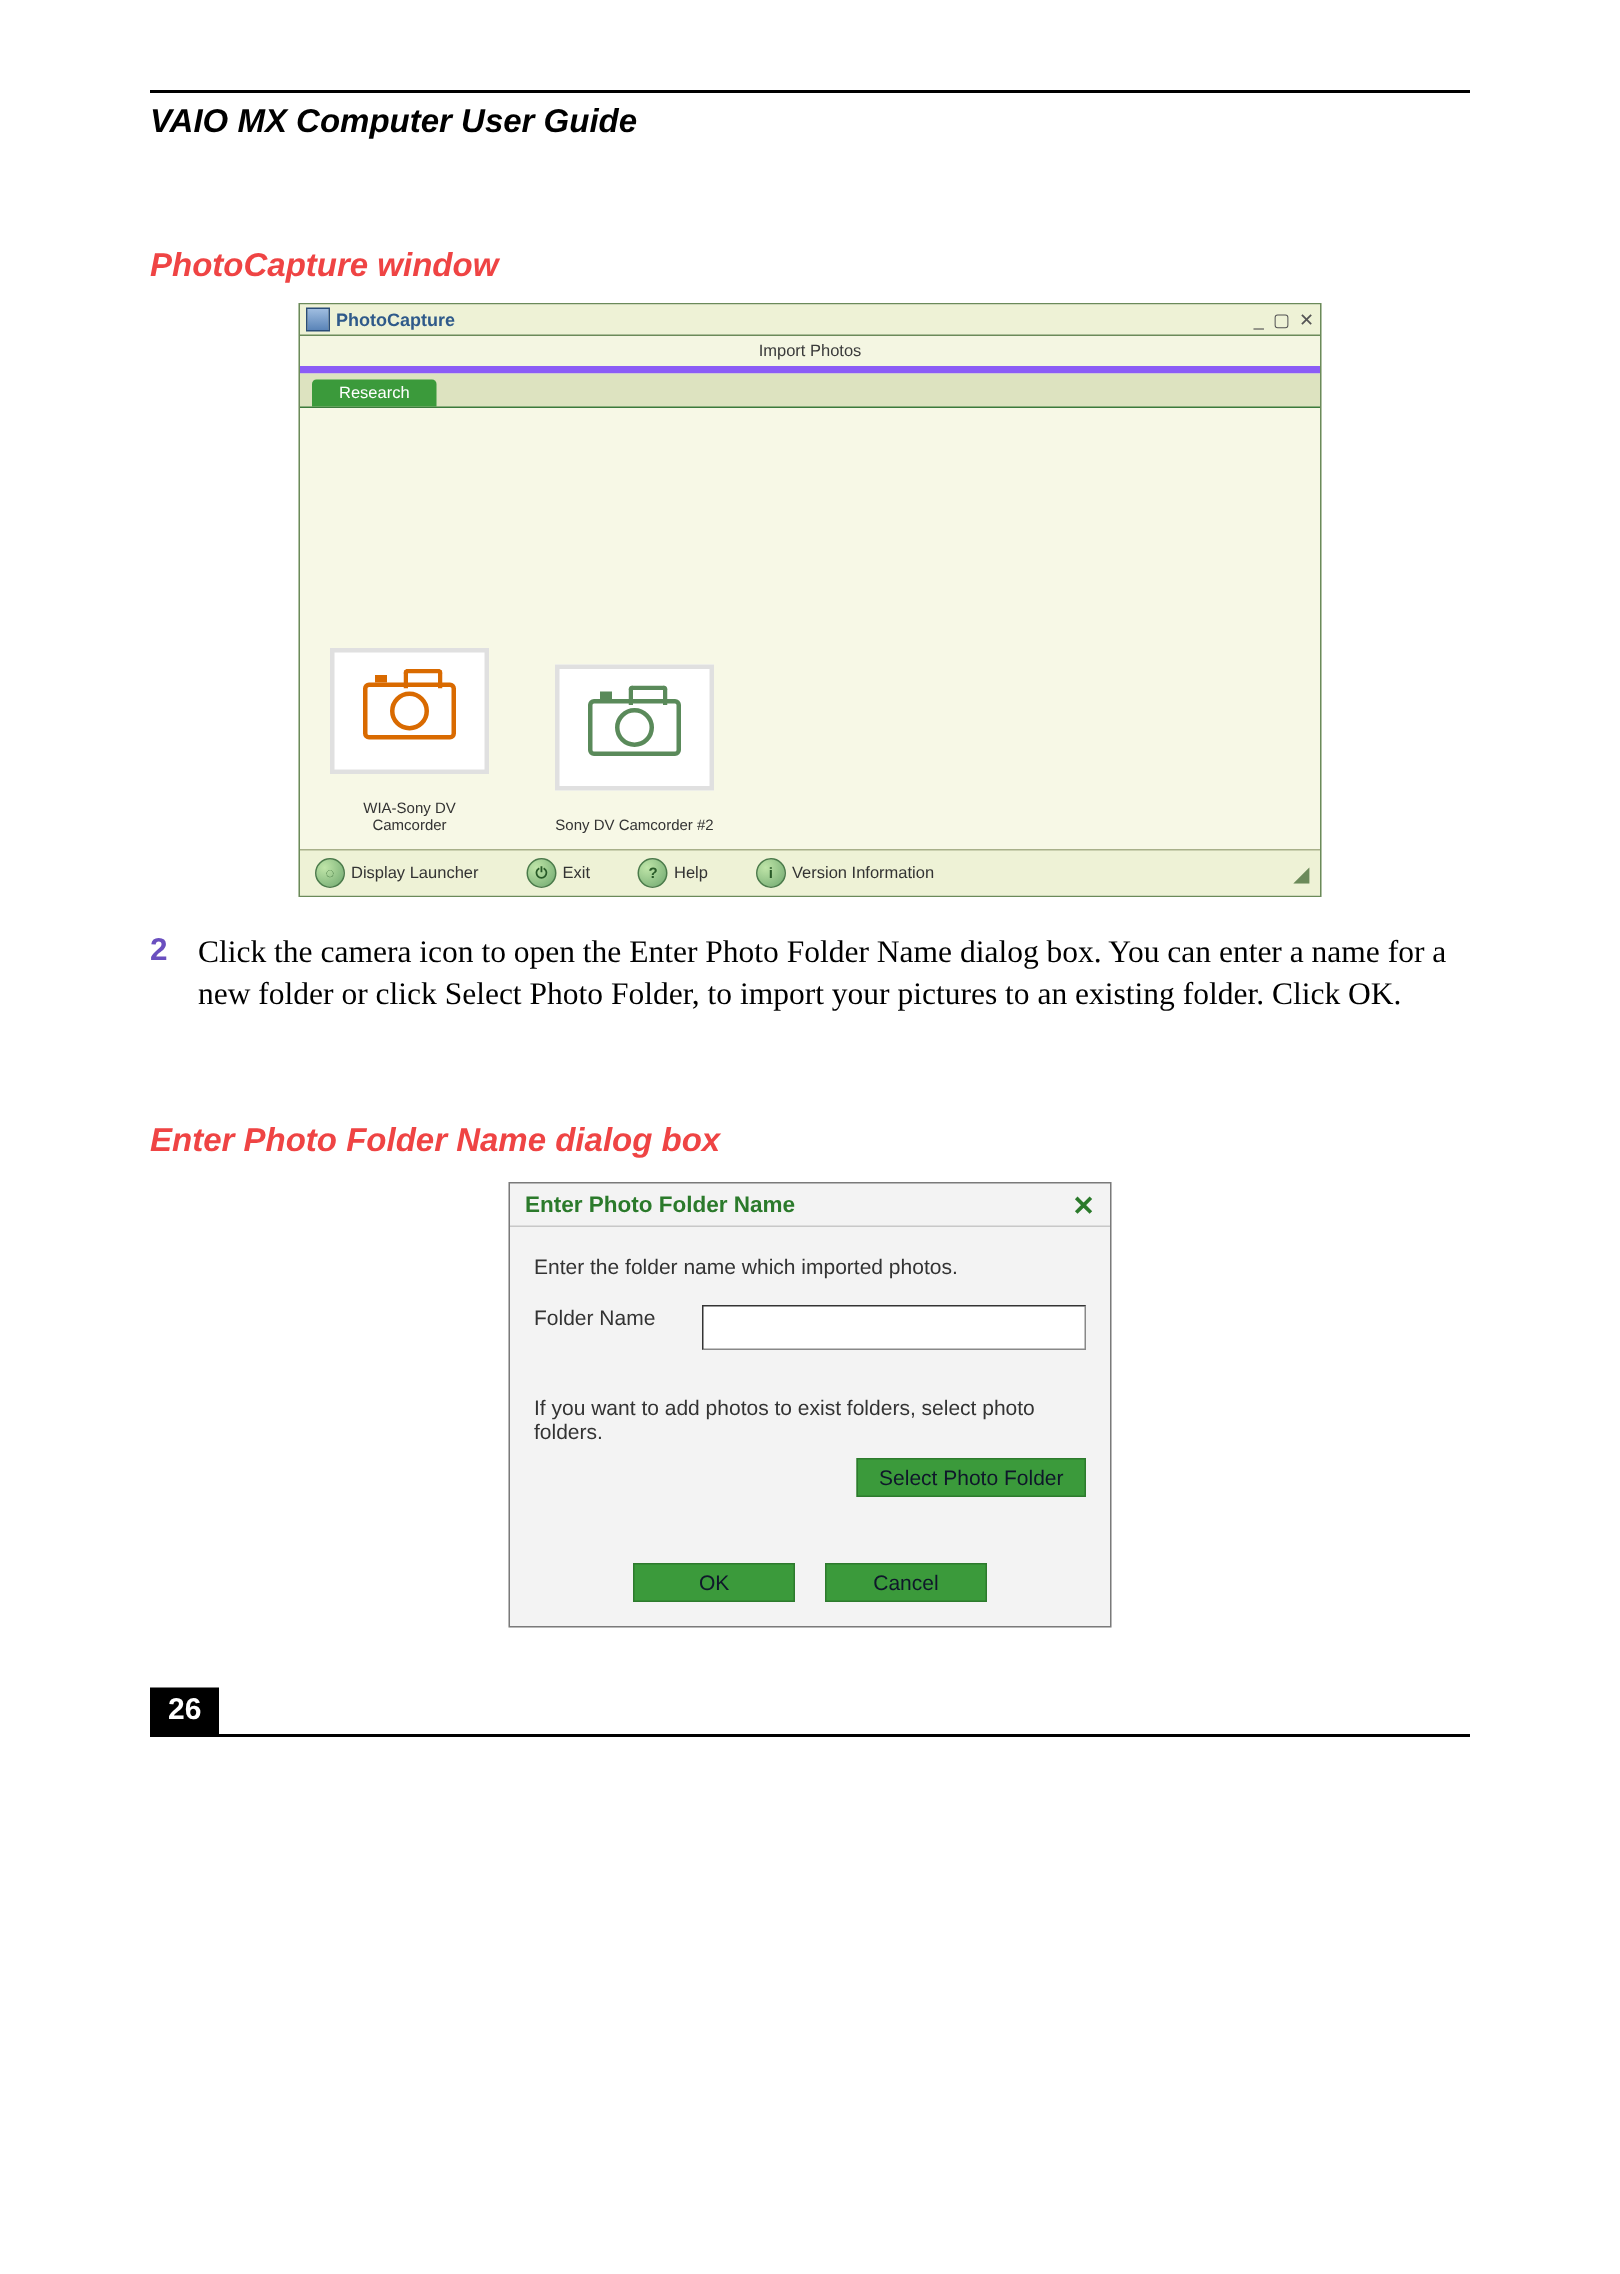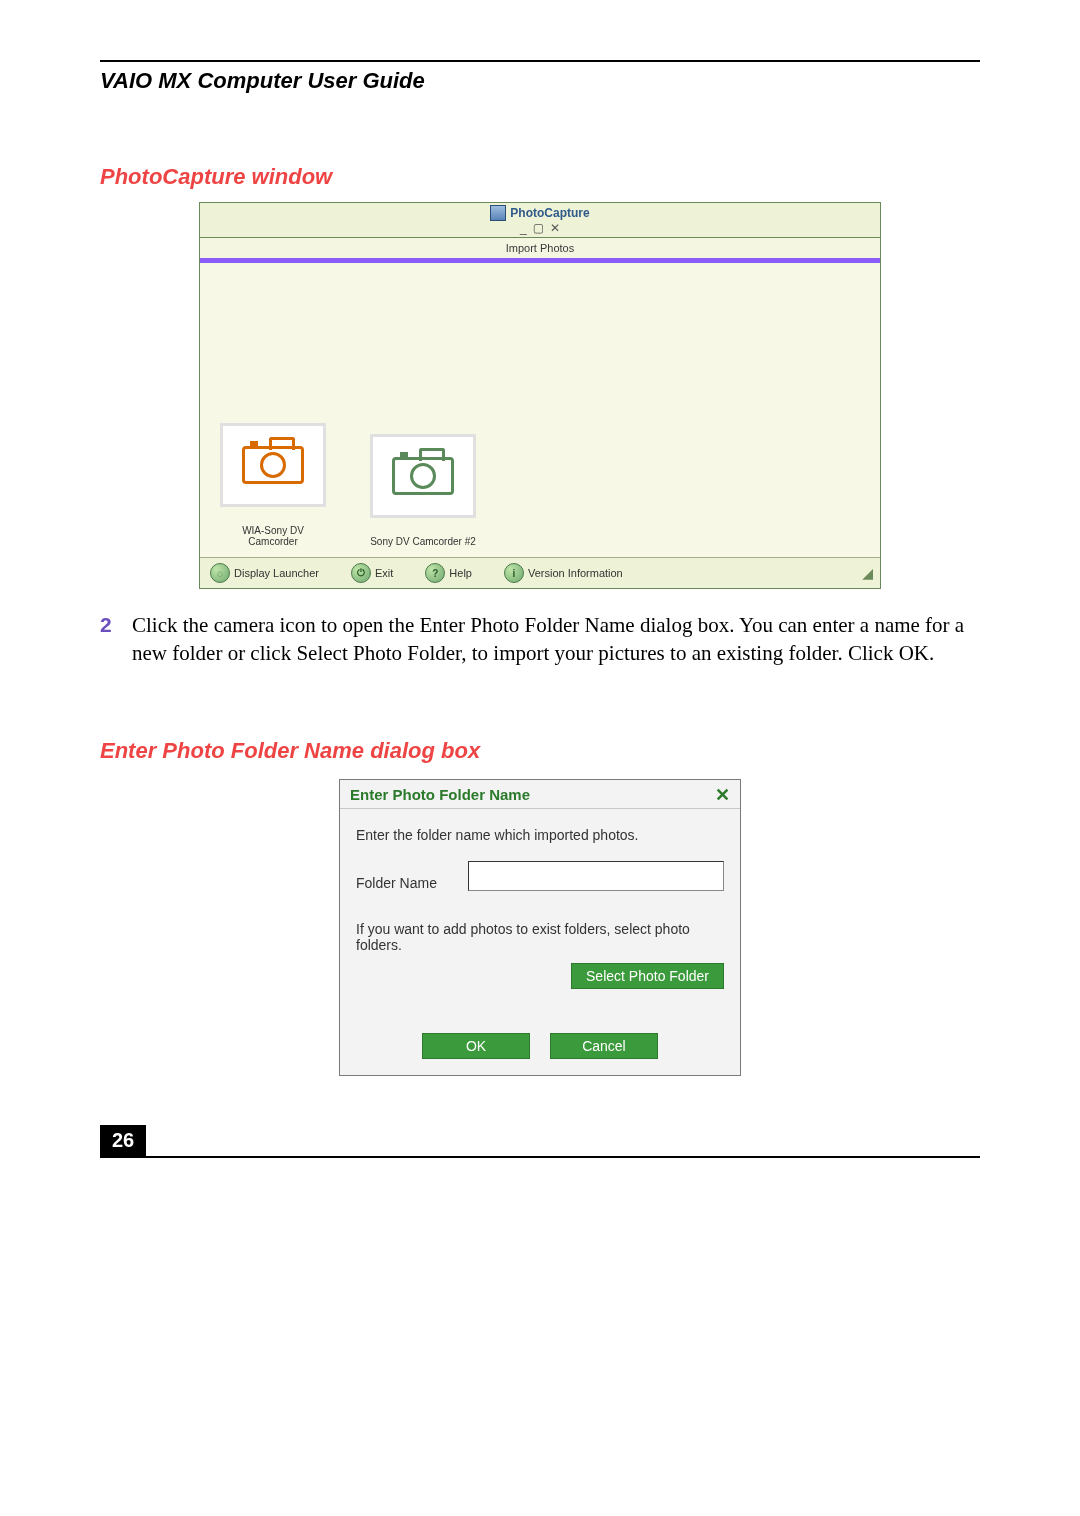--- a/index.html
+++ b/index.html
@@ -49,21 +49,20 @@
     font-size: 11px;
   }
   .pc-titlebar {
     display: flex;
     align-items: center;
     justify-content: space-between;
     background: #eef2d6;
     border-bottom: 1px solid #6b8a5a;
     padding: 2px 4px;
     font-size: 12px;
-    flex-direction: column;
   }
   .pc-titlebar-left {
     display: flex;
     align-items: center;
     gap: 4px;
     color: #2f5a8a;
     font-weight: bold;
   }
   .pc-titlebar-icon {
     width: 14px; height: 14px;
@@ -232,21 +231,21 @@
     line-height: 1;
   }
   .dlg-body {
     padding: 12px 16px 16px;
   }
   .dlg-body p {
     margin: 6px 0 18px;
   }
   .dlg-row {
     display: flex;
-    align-items: flex-end;
+    align-items: flex-start;
     gap: 12px;
     margin: 10px 0 30px;
   }
   .dlg-row label {
     flex: 0 0 100px;
     font-size: 14px;
   }
   .dlg-row input {
     flex: 1 1 auto;
     height: 24px;
@@ -265,21 +264,21 @@
   }
   .dlg-btn-row2 {
     text-align: center;
     margin-top: 44px;
   }
   .green-btn {
     display: inline-block;
     min-width: 70px;
     background: #3b9a3b;
     border: 1px solid #2d7a2d;
-    color: #ffffff;
+    color: #0f172a;
     padding: 4px 18px;
     font-size: 14px;
     text-align: center;
   }
   .green-btn.wide { padding: 4px 14px; }
   .dlg-btn-row2 .green-btn { margin: 0 8px; }
   
   .footer {
     position: absolute;
     left: 100px;
@@ -315,20 +314,23 @@
         <span class="pc-titlebar-icon"></span>
         <span>PhotoCapture</span>
       </div>
       <div class="pc-win-ctrls">
         <span>_</span>
         <span>▢</span>
         <span>✕</span>
       </div>
     </div>
     <div class="pc-subbar">Import Photos</div>
+    <div class="pc-tabstrip">
+      <span class="pc-tab">Research</span>
+    </div>
     <div class="pc-devicearea">
       <div class="pc-device">
         <div class="pc-device-iconwrap">
           <span class="camera-icon" style="color:#d96a00">
             <span class="bump"></span>
               <span class="flash"></span>
               <span class="lens"></span>
           </span>
         </div>
         <div class="pc-label">WIA-Sony DV Camcorder</div>

